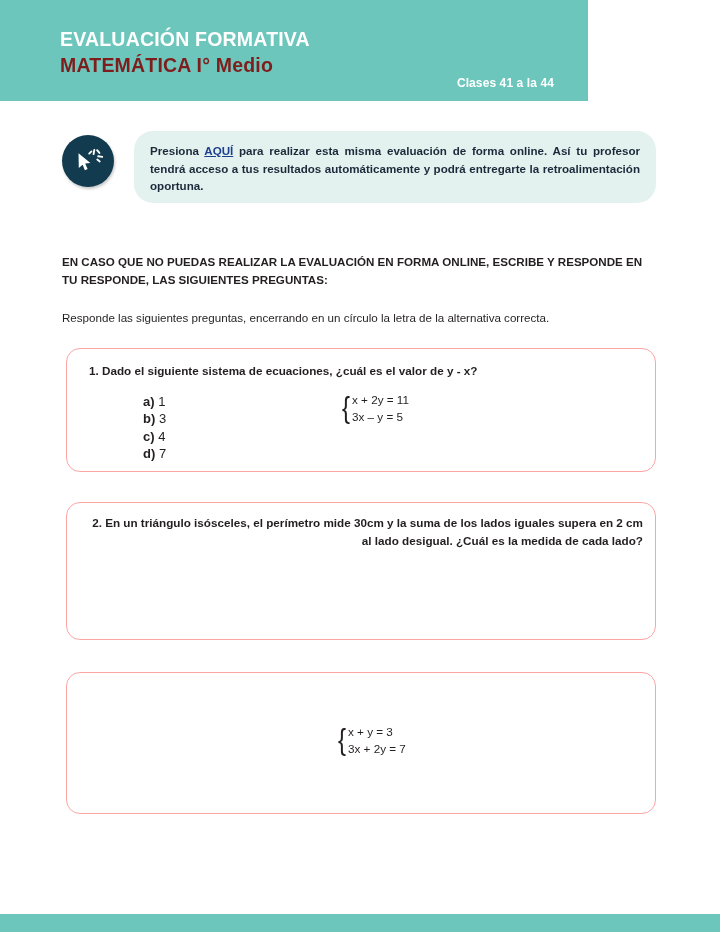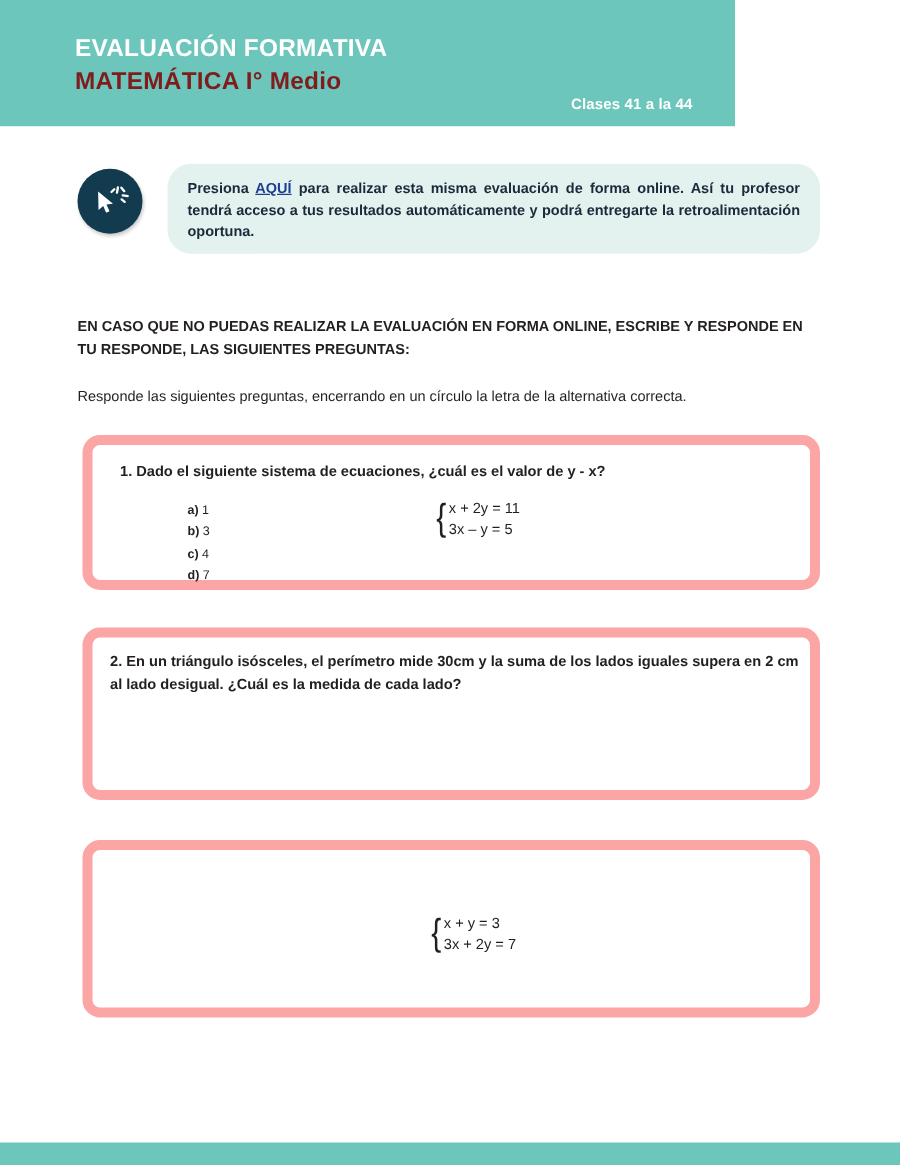--- a/index.html
+++ b/index.html
@@ -125,42 +125,42 @@
     color: #231f20;
     line-height: 16px;
   }
 
   
   .qbox {
     position: absolute;
     left: 66px;
     width: 590px;
     box-sizing: border-box;
-    border: 8px solid #fca5a5;
+    border: 1px solid #fca5a5;
     border-radius: 14px;
     background: #ffffff;
   }
   #qbox-1 { top: 348px; height: 124px; }
-  #qbox-2 { top: 502px; height: 138px; }
+  #qbox-2 { top: 502px; height: 138px; text-align: right; }
   #qbox-3 { top: 672px; height: 142px; }
 
   .qtext {
     position: absolute;
     font-size: 11.7px;
     font-weight: bold;
     color: #231f20;
     line-height: 18px;
   }
   #qbox-1 .qtext { left: 22px; top: 13px; width: 540px; }
   #qbox-2 .qtext { left: 14px; top: 11px; width: 562px; }
   #qbox-3 .qtext { left: 22px; top: 22px; width: 540px; }
 
   .options {
     position: absolute;
-    font-size: 10px;
+    font-size: 13px;
     color: #231f20;
     line-height: 17.4px;
   }
   #qbox-1 .options { left: 76px; top: 44px; }
   #qbox-2 .options { left: 76px; top: 56px; }
   #qbox-3 .options { left: 76px; top: 52px; }
   .options .opt-letter { font-weight: bold; }
 
   
   .eqsys {

